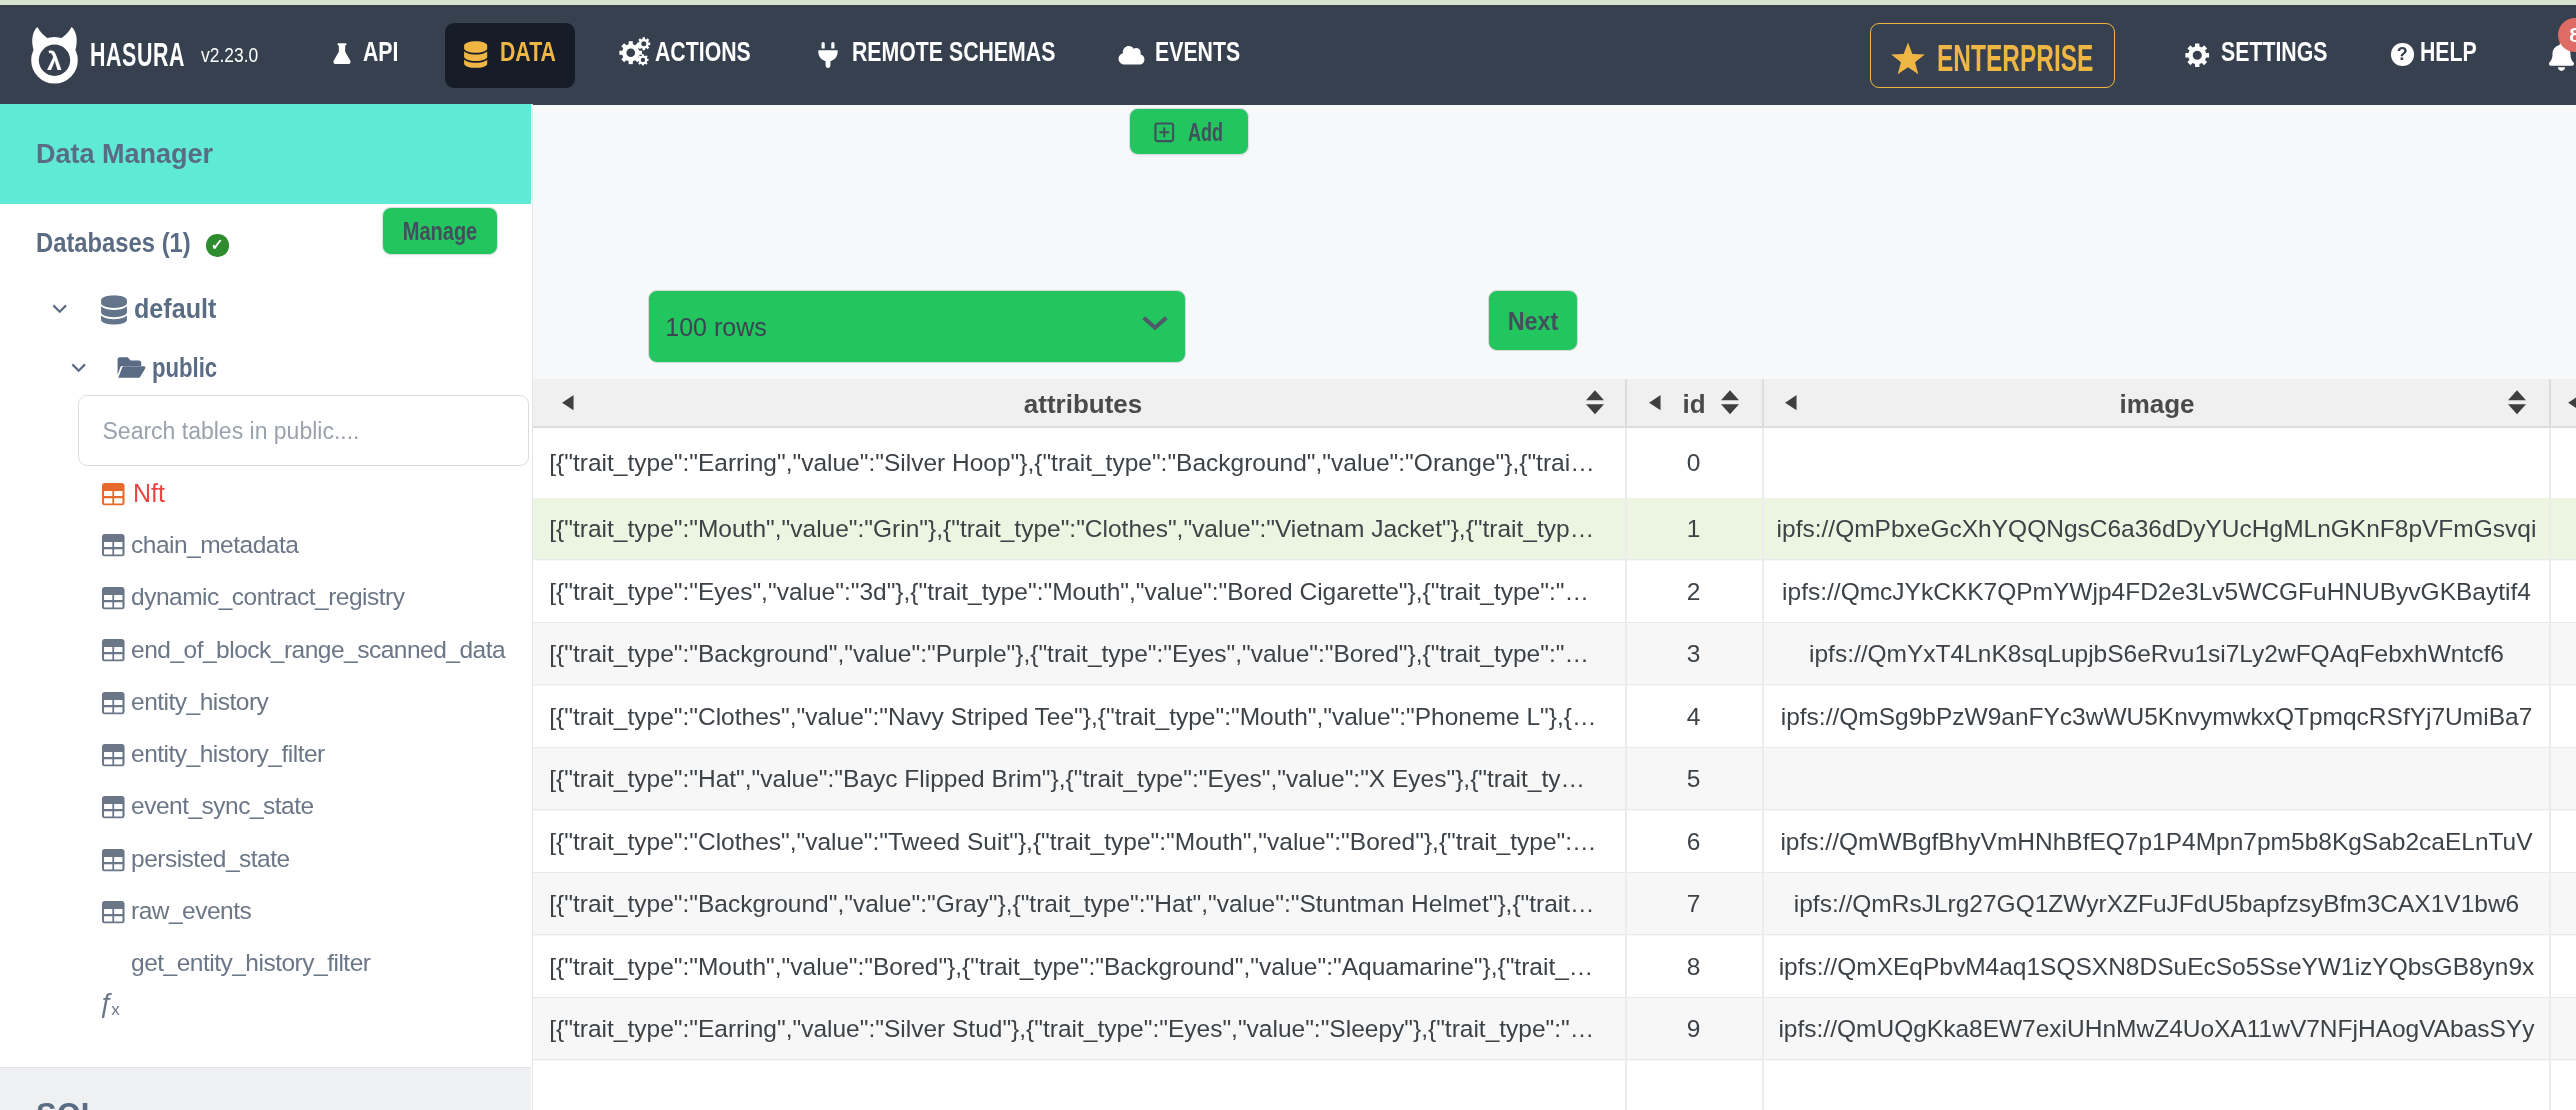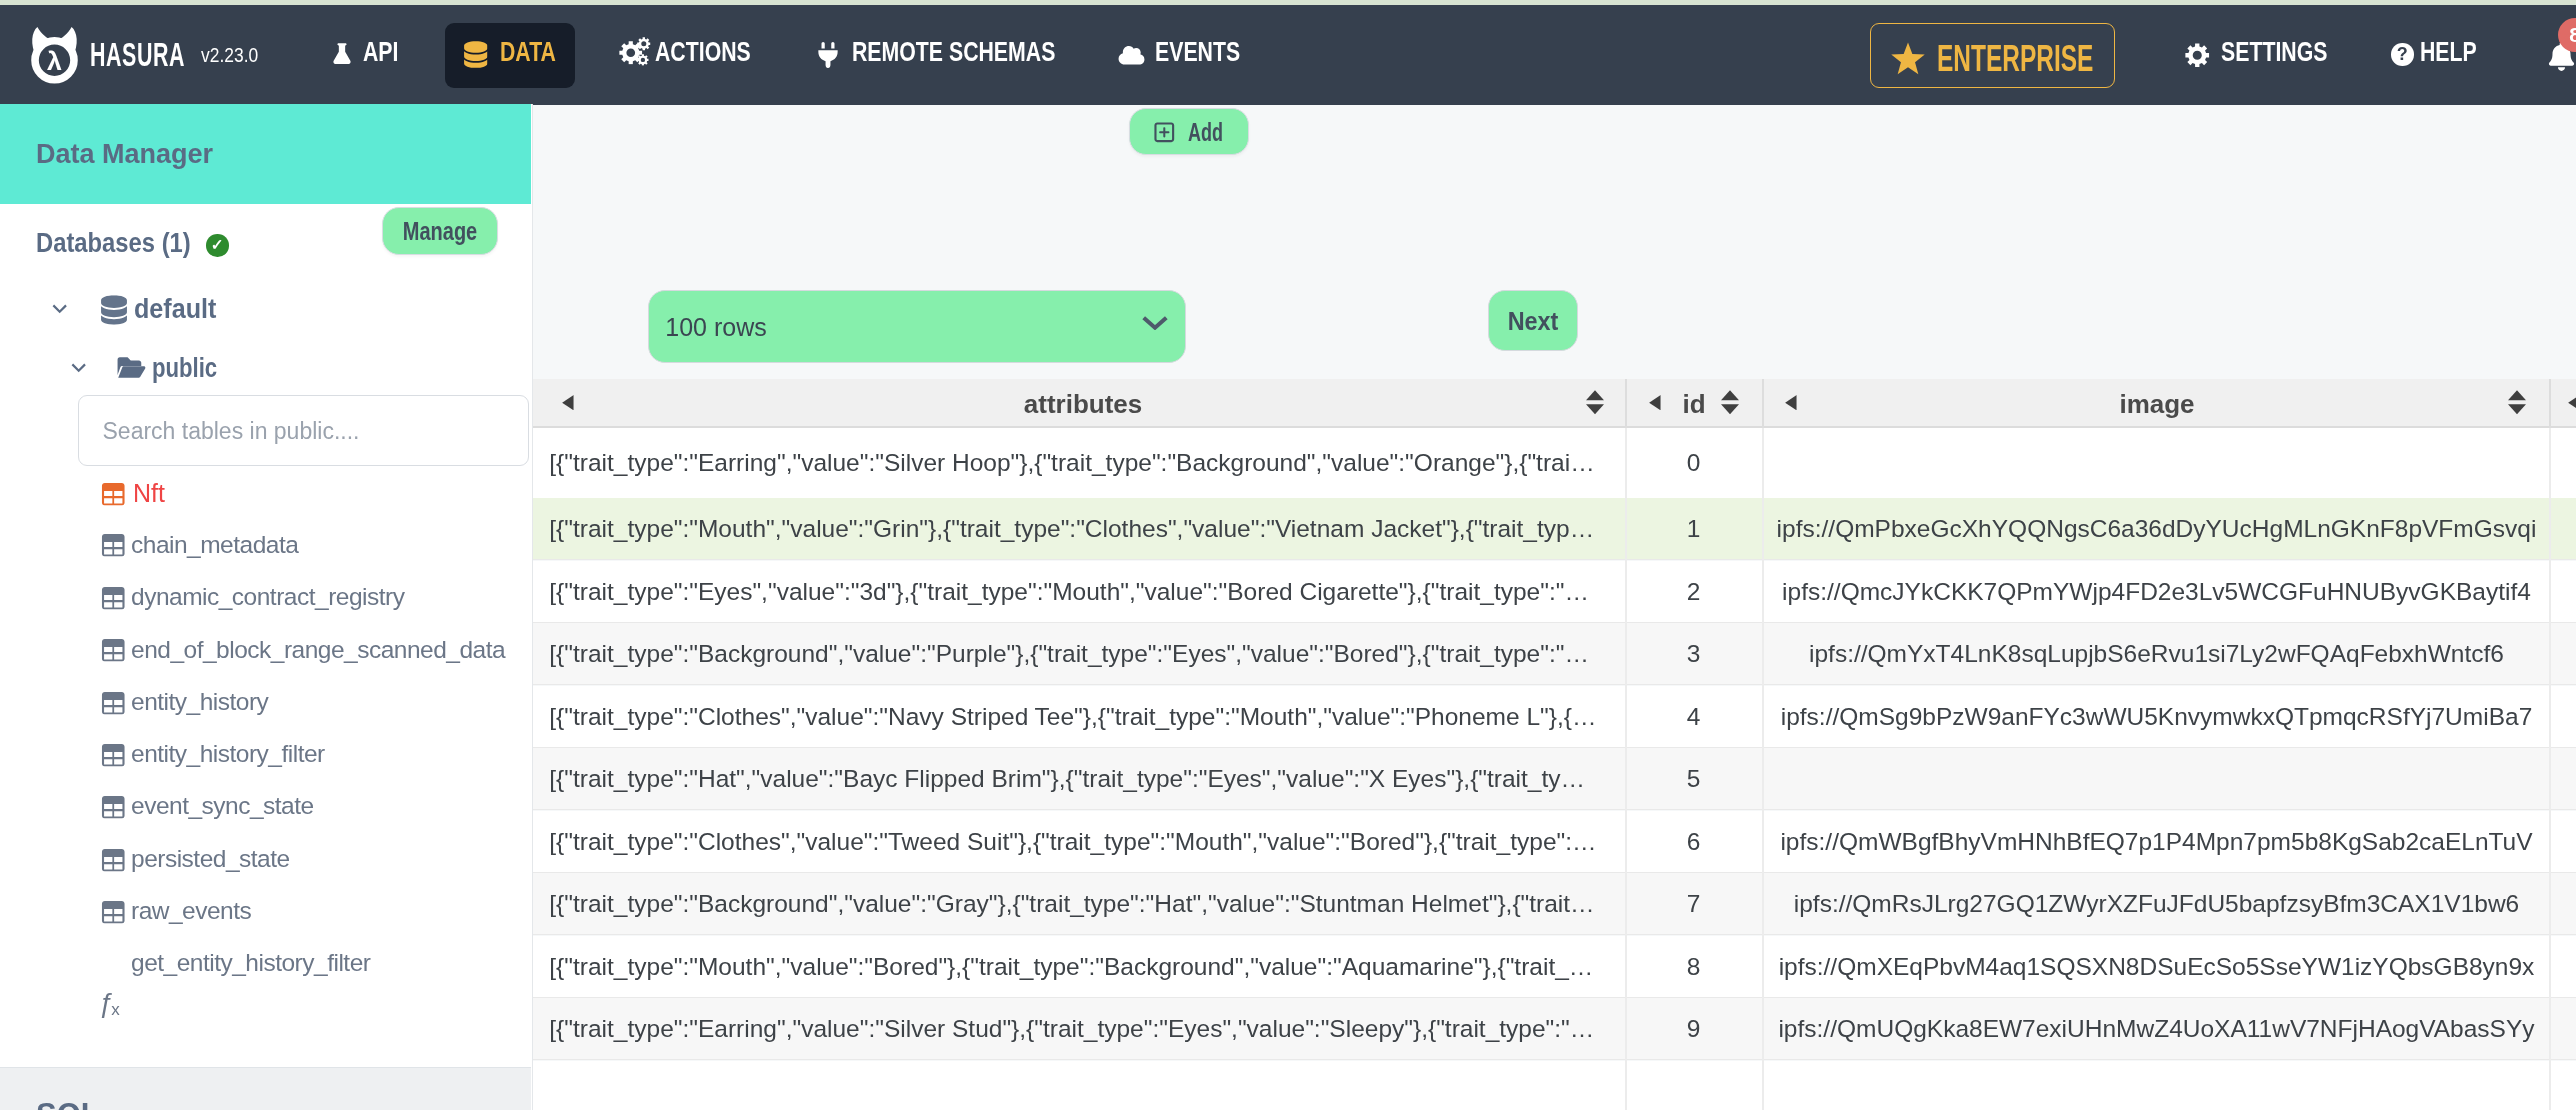--- a/index.html
+++ b/index.html
@@ -15,21 +15,21 @@
 .gold { color:#efb643; }
 
 #sidebar { left:0; top:104px; width:533px; height:1006px; background:#fff; border-right:1.8px solid #e4e7ea; }
 #dmband { left:0; top:104px; width:531px; height:100px; background:#5eead4; }
 #dmband .t { position:absolute; left:36px; top:50%; transform:translateY(-50%); font-size:27px; font-weight:bold; color:#5a6b84; }
 #sqlband { left:0; top:1067px; width:531px; height:43px; background:#eef0f2; border-top:0.9px solid #e0e4e8; }
 #searchbox { left:78px; top:395px; width:451px; height:71px; background:#fff; border:1.8px solid #d9dde2; border-radius:9px; }
 #searchbox .ph { position:absolute; left:23.5px; top:50%; transform:translateY(-50%); color:#9aa2ad; font-size:23px; }
 .itemtxt { font-size:24.5px; color:#6b7687; letter-spacing:-0.5px; white-space:nowrap; }
 
-.btn { background:#86efac; border:1.8px solid #d8dde2; border-radius:17px; box-shadow:0 1.8px 2.7px rgba(0,0,0,0.04); }
+.btn { background:#22c55e; border:1.8px solid #d8dde2; border-radius:9px; box-shadow:0 1.8px 2.7px rgba(0,0,0,0.04); }
 
 #thead { left:533px; top:379px; width:2043px; height:49px; background:#f0f0f0; border-bottom:2.7px solid #dcdcdc; }
 .hsep { position:absolute; top:379px; width:1.8px; height:49px; background:#dddddd; }
 .rsep { position:absolute; width:1.8px; background:#ececec; }
 .hlbl { position:absolute; font-size:26px; font-weight:bold; color:#4a4a4a; transform:translateX(-50%); }
 .row { position:absolute; left:533px; width:2043px; border-bottom:0.9px solid #e9e9e9; }
 .r-white { background:#fff; }
 .r-gray { background:#f7f7f7; }
 .r-green { background:#ecf5e1; }
 .cell-attr { position:absolute; left:16.3px; top:50%; transform:translateY(-50%); width:1049px; white-space:nowrap; overflow:hidden; text-overflow:ellipsis; font-size:24.5px; color:#3d4247; }

